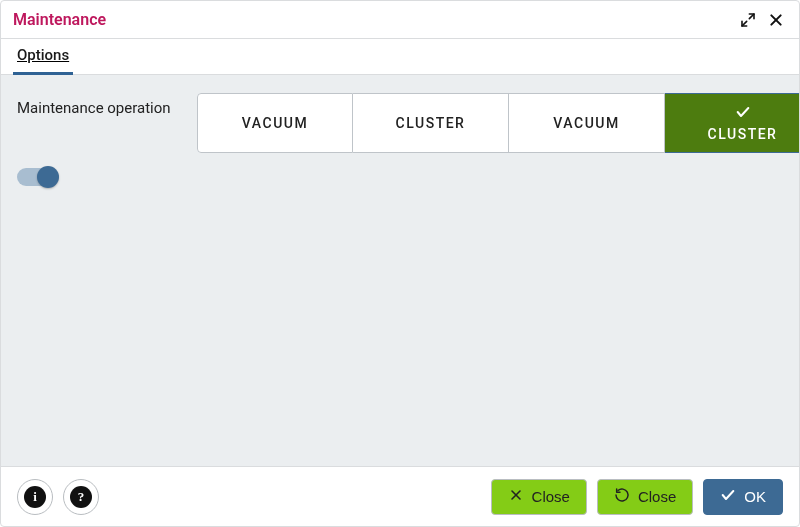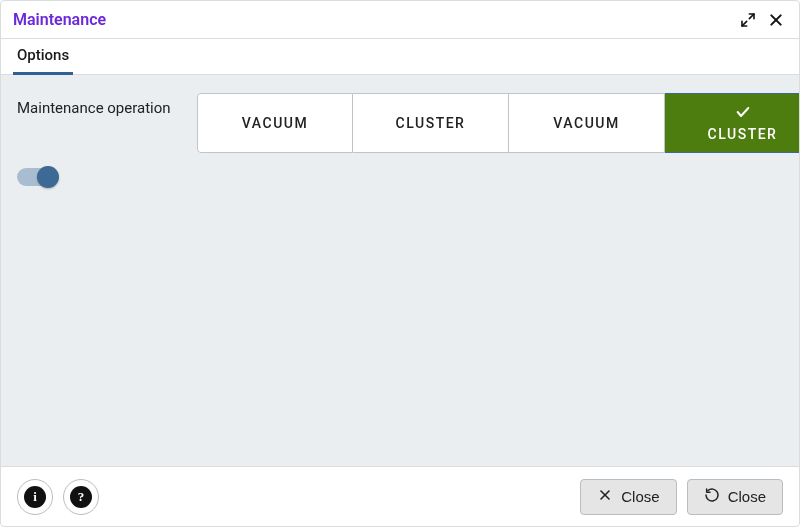--- a/index.html
+++ b/index.html
@@ -3,29 +3,29 @@
 <meta charset="utf-8">
 <style>
   * { box-sizing: border-box; }
   html,body { margin:0; padding:0; font-family: -apple-system, BlinkMacSystemFont, "Segoe UI", Roboto, "Helvetica Neue", Arial, sans-serif; background:#fff; }
   .dialog {
     width:800px; height:527px; border:1px solid #dadcde; border-radius:4px;
     display:flex; flex-direction:column; position:relative; background:#fff;
   }
   .titlebar {
     height:38px; display:flex; align-items:center; padding:0 12px;
-    font-size:16px; font-weight:600; color:#6d28d9;
+    font-size:16px; font-weight:600; color:#be185d;
     border-bottom:1px solid #dadcde; flex:0 0 auto;
   }
   .title-spacer { flex:1; }
   .title-icon { width:22px; height:22px; display:flex; align-items:center; justify-content:center; cursor:pointer; margin-left:6px; }
   .title-icon svg { width:16px; height:16px; }
   .tabs {
     height:36px; display:flex; align-items:flex-end; padding:0 12px;
-    border-bottom:1px solid #dadcde; flex:0 0 auto;
+    border-bottom:1px solid #dadcde; flex:0 0 auto;text-decoration:underline;
   }
   .tab {
     padding:8px 4px 8px 4px; font-size:15px; color:#222; cursor:pointer;
     border-bottom:3px solid transparent; margin-bottom:-1px;
   }
   .tab.active { border-bottom-color:#2f6294; color:#1a1a1a; font-weight:500;}
   .body {
     flex:1 1 auto; background:#ebeef0; padding:18px 16px; overflow:auto;
   }
   .row { display:flex; align-items:flex-start; margin-bottom:15px; }
@@ -62,21 +62,21 @@
   .circle-btn {
     width:36px; height:36px; border-radius:50%; border:1px solid #b9bdc1;
     background:#fff; display:flex; align-items:center; justify-content:center; cursor:pointer;
   }
   .circle-inner {
     width:22px; height:22px; border-radius:50%; background:#111; color:#fff;
     display:flex; align-items:center; justify-content:center; font-weight:700; font-size:13px; font-family:Georgia, "Times New Roman", serif;
   }
   .btn {
     height:36px; padding:0 16px; border-radius:4px; border:1px solid #b9bdc1;
-    background:#e5e5e5; color:#222; font-size:15px; display:flex; align-items:center; gap:8px;
+    background:#84cc16; color:#222; font-size:15px; display:flex; align-items:center; gap:8px;
     cursor:pointer;
   }
   .btn.primary { background:#3d6a94; border-color:#3d6a94; color:#fff; }
   .btn svg { width:16px; height:16px; }
   .btn.primary svg { stroke:#fff; }
 </style>
 </head>
 <body>
 
 <div class="dialog">
@@ -165,15 +165,23 @@
     </button>
     <button class="btn">
       <span>
         <svg viewBox="0 0 24 24" fill="none" stroke="#222" stroke-width="2.2" stroke-linecap="round" stroke-linejoin="round">
           <path d="M3 12a9 9 0 1 0 3-6.7"></path>
           <polyline points="4 3 4 8 9 8"></polyline>
         </svg>
       </span>
       <span>Close</span>
     </button>
+    <button class="btn primary">
+      <span>
+        <svg viewBox="0 0 24 24" fill="none" stroke="#fff" stroke-width="3" stroke-linecap="round" stroke-linejoin="round">
+            <polyline points="4 12 9 18 20 6"></polyline>
+          </svg>
+      </span>
+      <span>OK</span>
+    </button>
   </div>
 
 </div>
 
 </body></html>

